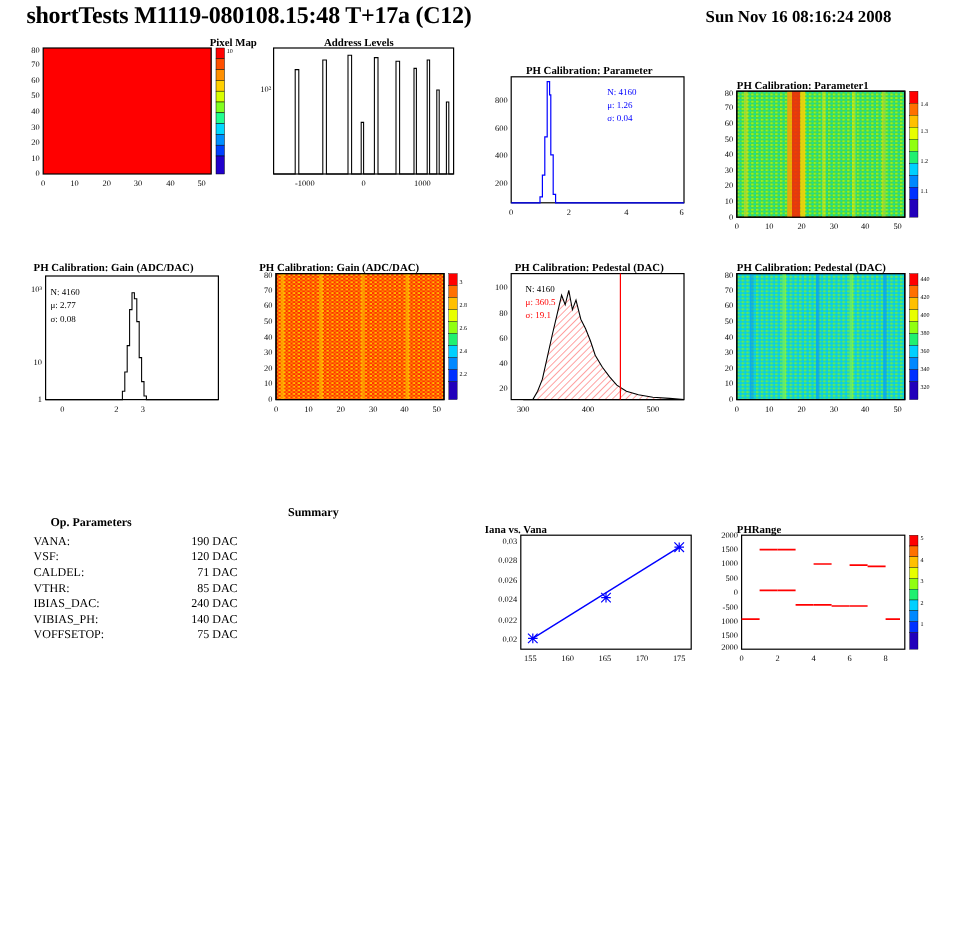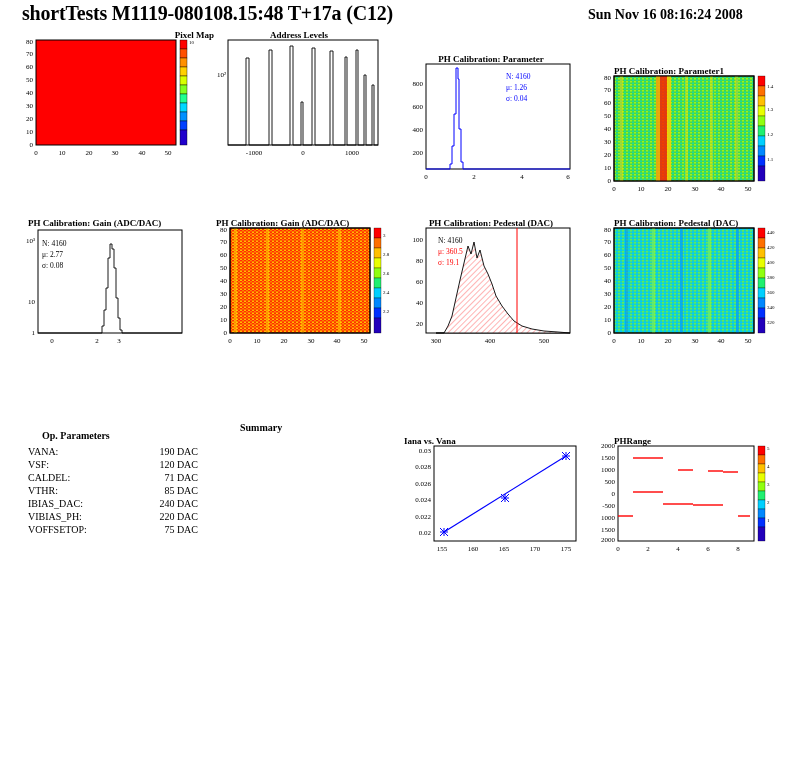--- a/index.html
+++ b/index.html
@@ -358,21 +358,21 @@
       <tr>
         <td>VTHR:</td>
         <td class="num">85 DAC</td>
       </tr>
       <tr>
         <td>IBIAS_DAC:</td>
         <td class="num">240 DAC</td>
       </tr>
       <tr>
         <td>VIBIAS_PH:</td>
-        <td class="num">220 DAC</td>
+        <td class="num">140 DAC</td>
       </tr>
       <tr>
         <td>VOFFSETOP:</td>
         <td class="num">75 DAC</td>
       </tr>
     </tbody>
   </table>
 </div>
 
 <div class="legend-tbl" style="left:226px;top:422px;width:160px;">

